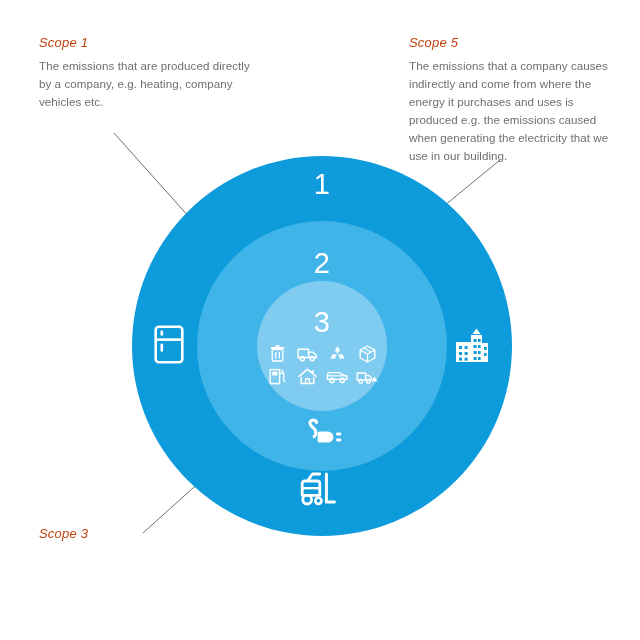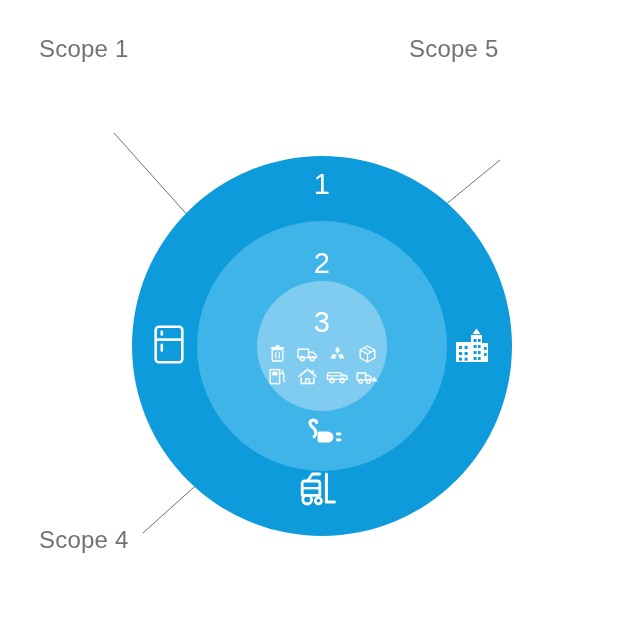--- a/index.html
+++ b/index.html
@@ -21,26 +21,27 @@
     left: 0; top: 0;
     width: 640px;
     height: 640px;
   }
 
   
   .scope-block {
     position: absolute;
   }
   .scope-heading {
-    font-size: 24px;
+    font-size: 13px;
     font-weight: 400;
     letter-spacing: 0.2px;
-    color: #737373;
+    color: #c2410c;
     margin: 0 0 7px 0;
     line-height: 1.1;
+    font-style: italic;
   }
   .scope-body {
     font-size: 11.6px;
     line-height: 1.55;
     color: #6c6f72;
     margin: 0;
     letter-spacing: 0.05px;
   }
 
   #scope1-block { left: 39px;  top: 36px;  width: 215px; }
@@ -298,23 +299,25 @@
         <circle cx="8.2" cy="28.6" r="4.4" fill="none" stroke="#fff" stroke-width="2.8"></circle>
         <circle cx="19.4" cy="29.8" r="3.1" fill="none" stroke="#fff" stroke-width="2.6"></circle>
         <path d="M27.4 3 V31 h8" fill="none" stroke="#fff" stroke-width="3" stroke-linecap="round" stroke-linejoin="round"></path>
       </svg>
     </div>
 
   </div>
 
   <div class="scope-block" id="scope1-block">
     <h2 class="scope-heading">Scope 1</h2>
+    <p class="scope-body">The emissions that are produced directly by a company, e.g. heating, company vehicles etc.</p>
   </div>
 
   <div class="scope-block" id="scope2-block">
     <h2 class="scope-heading">Scope 5</h2>
+    <p class="scope-body">The emissions that a company causes indirectly and come from where the energy it purchases and uses is produced e.g. the emissions caused when generating the electricity that we use in our building.</p>
   </div>
 
   <div class="scope-block" id="scope3-block">
-    <h2 class="scope-heading">Scope 4</h2>
+    <h2 class="scope-heading">Scope 3</h2>
   </div>
 
 </div>
 
 </body></html>

